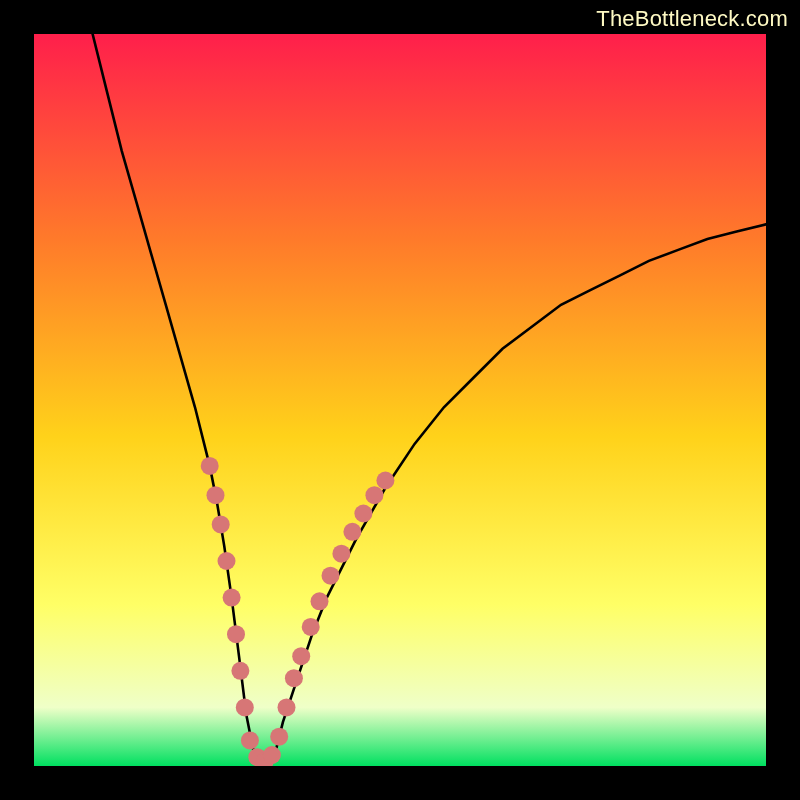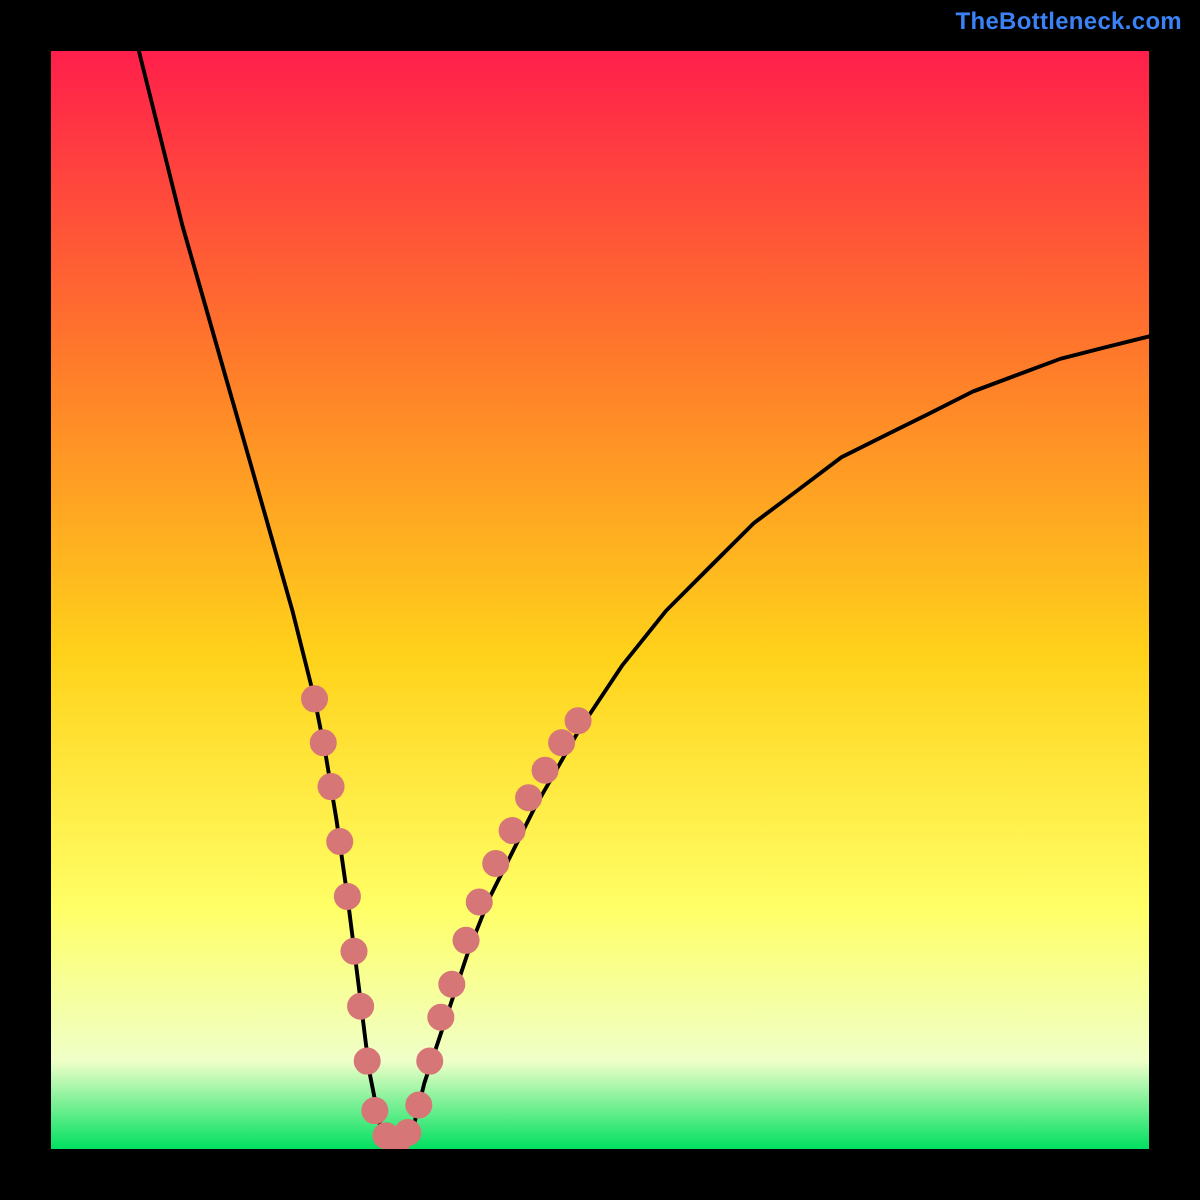--- a/index.html
+++ b/index.html
@@ -14,23 +14,23 @@
   .frame {
     position: relative;
     width: 800px;
     height: 800px;
     background: #000;
   }
   .watermark {
     position: absolute;
     top: 6px;
     right: 12px;
-    color: #3b82f6;
-    font-size: 16px;
-    font-weight: 700;
+    color: #fef9c3;
+    font-size: 22px;
+    font-weight: 400;
     letter-spacing: 0.2px;
     z-index: 5;
   }
   .plot {
     position: absolute;
     left: 34px;
     top: 34px;
     width: 732px;
     height: 732px;
     overflow: hidden;

